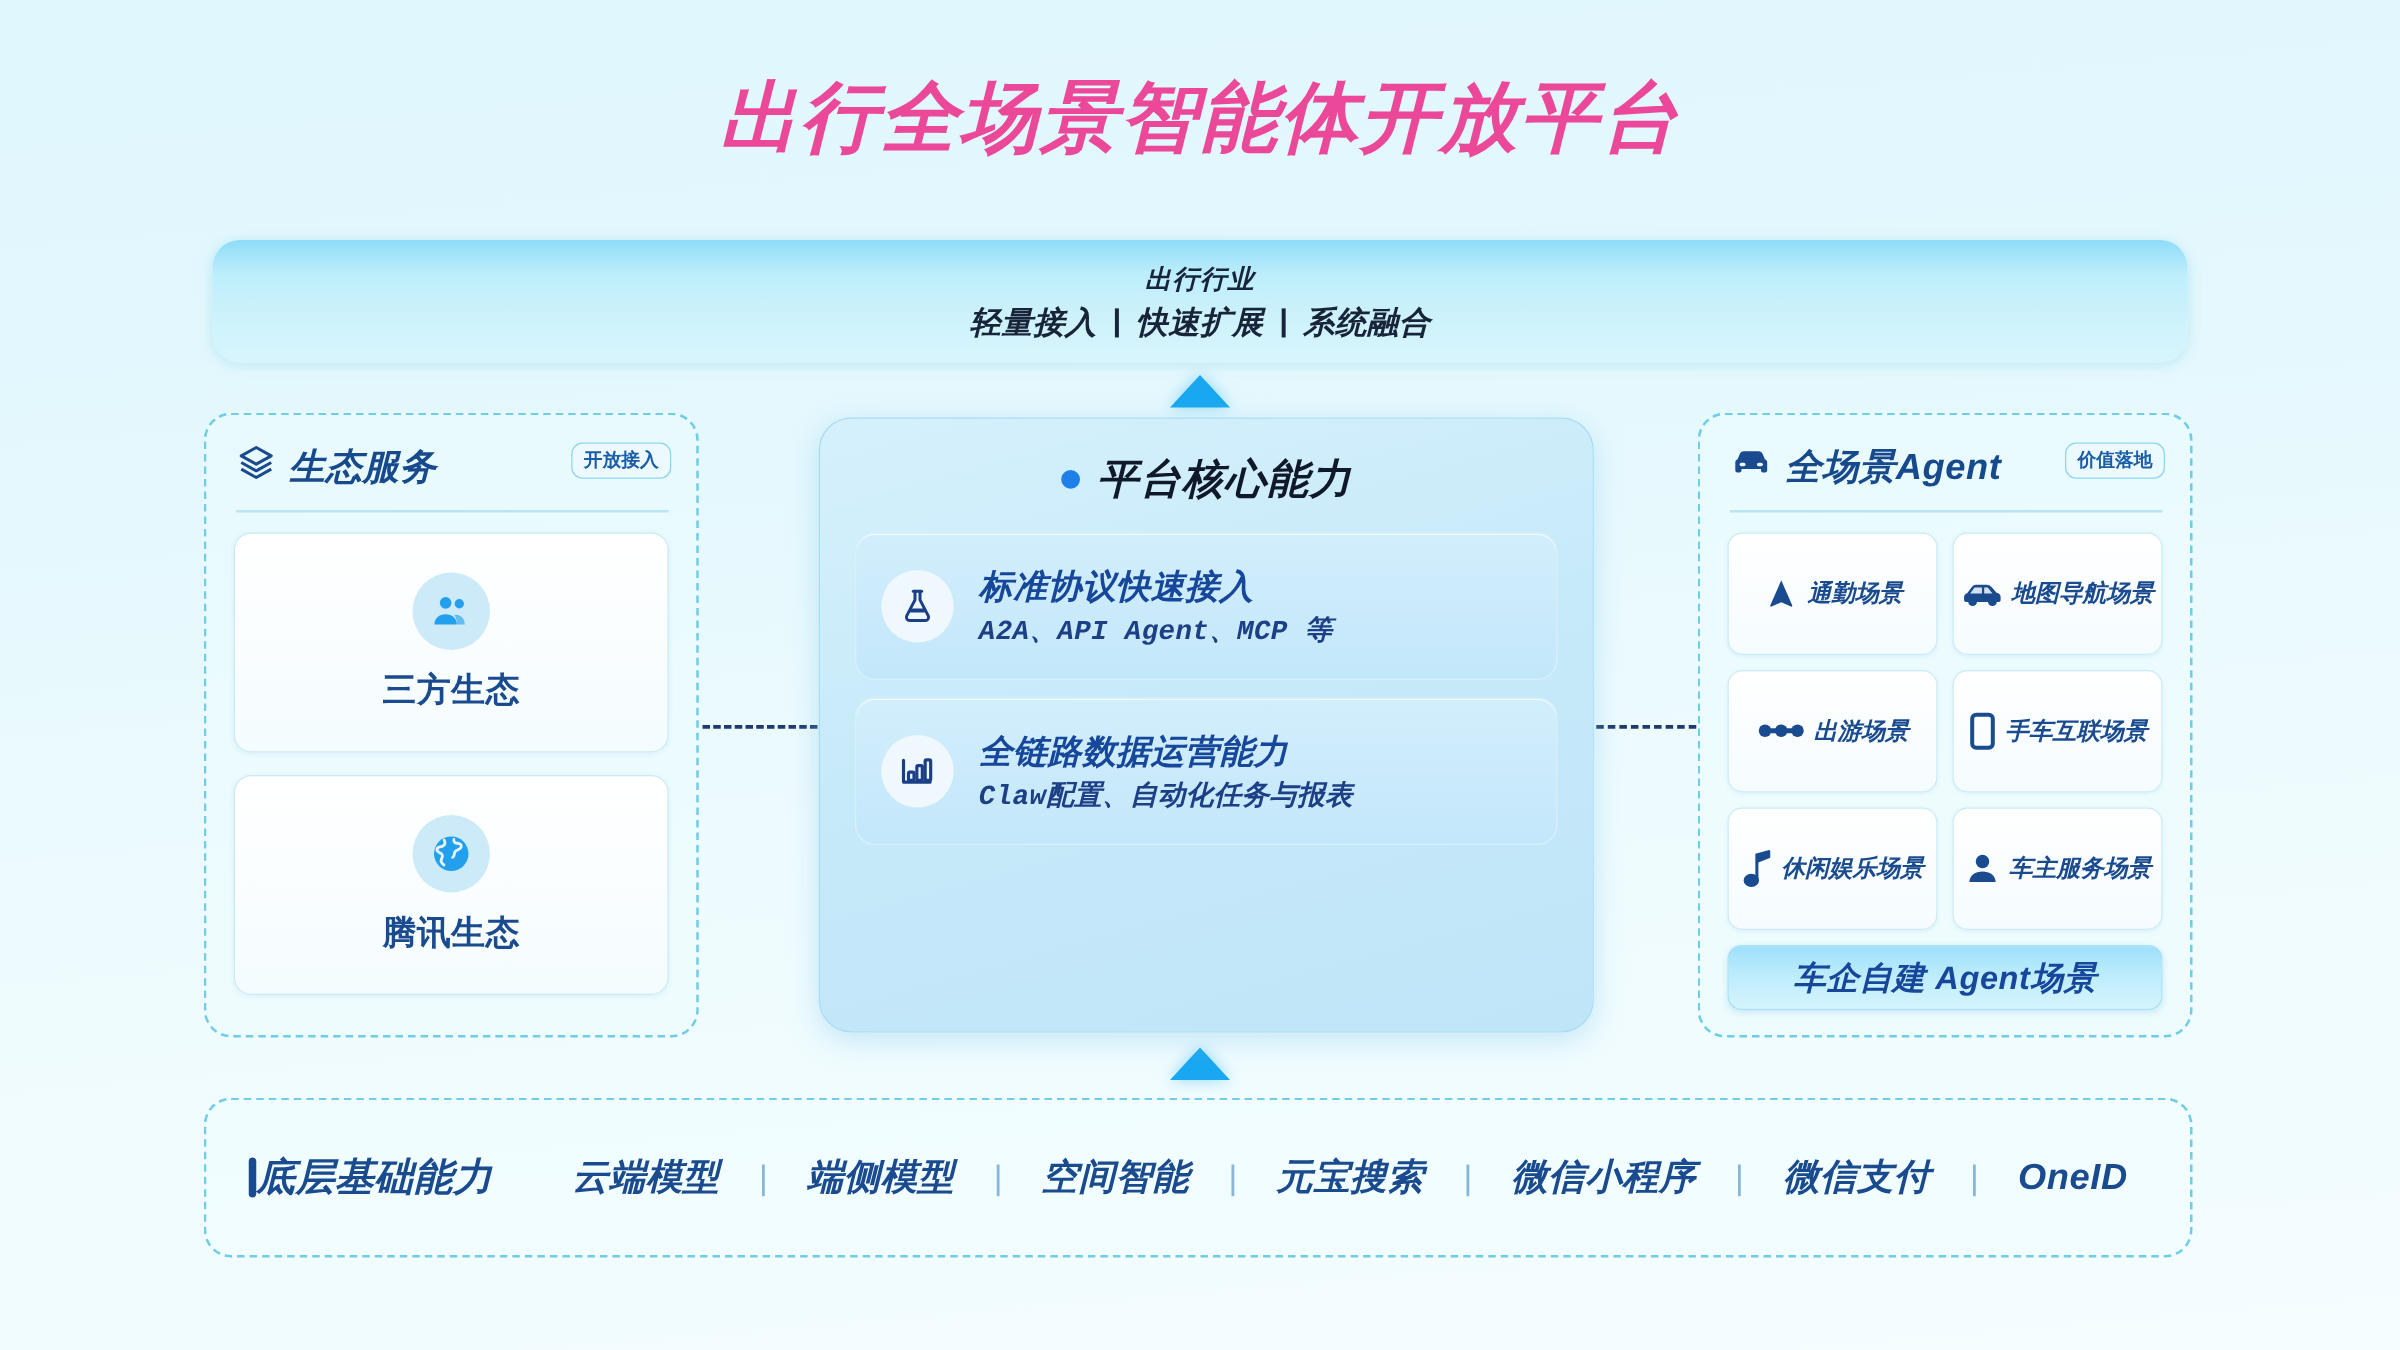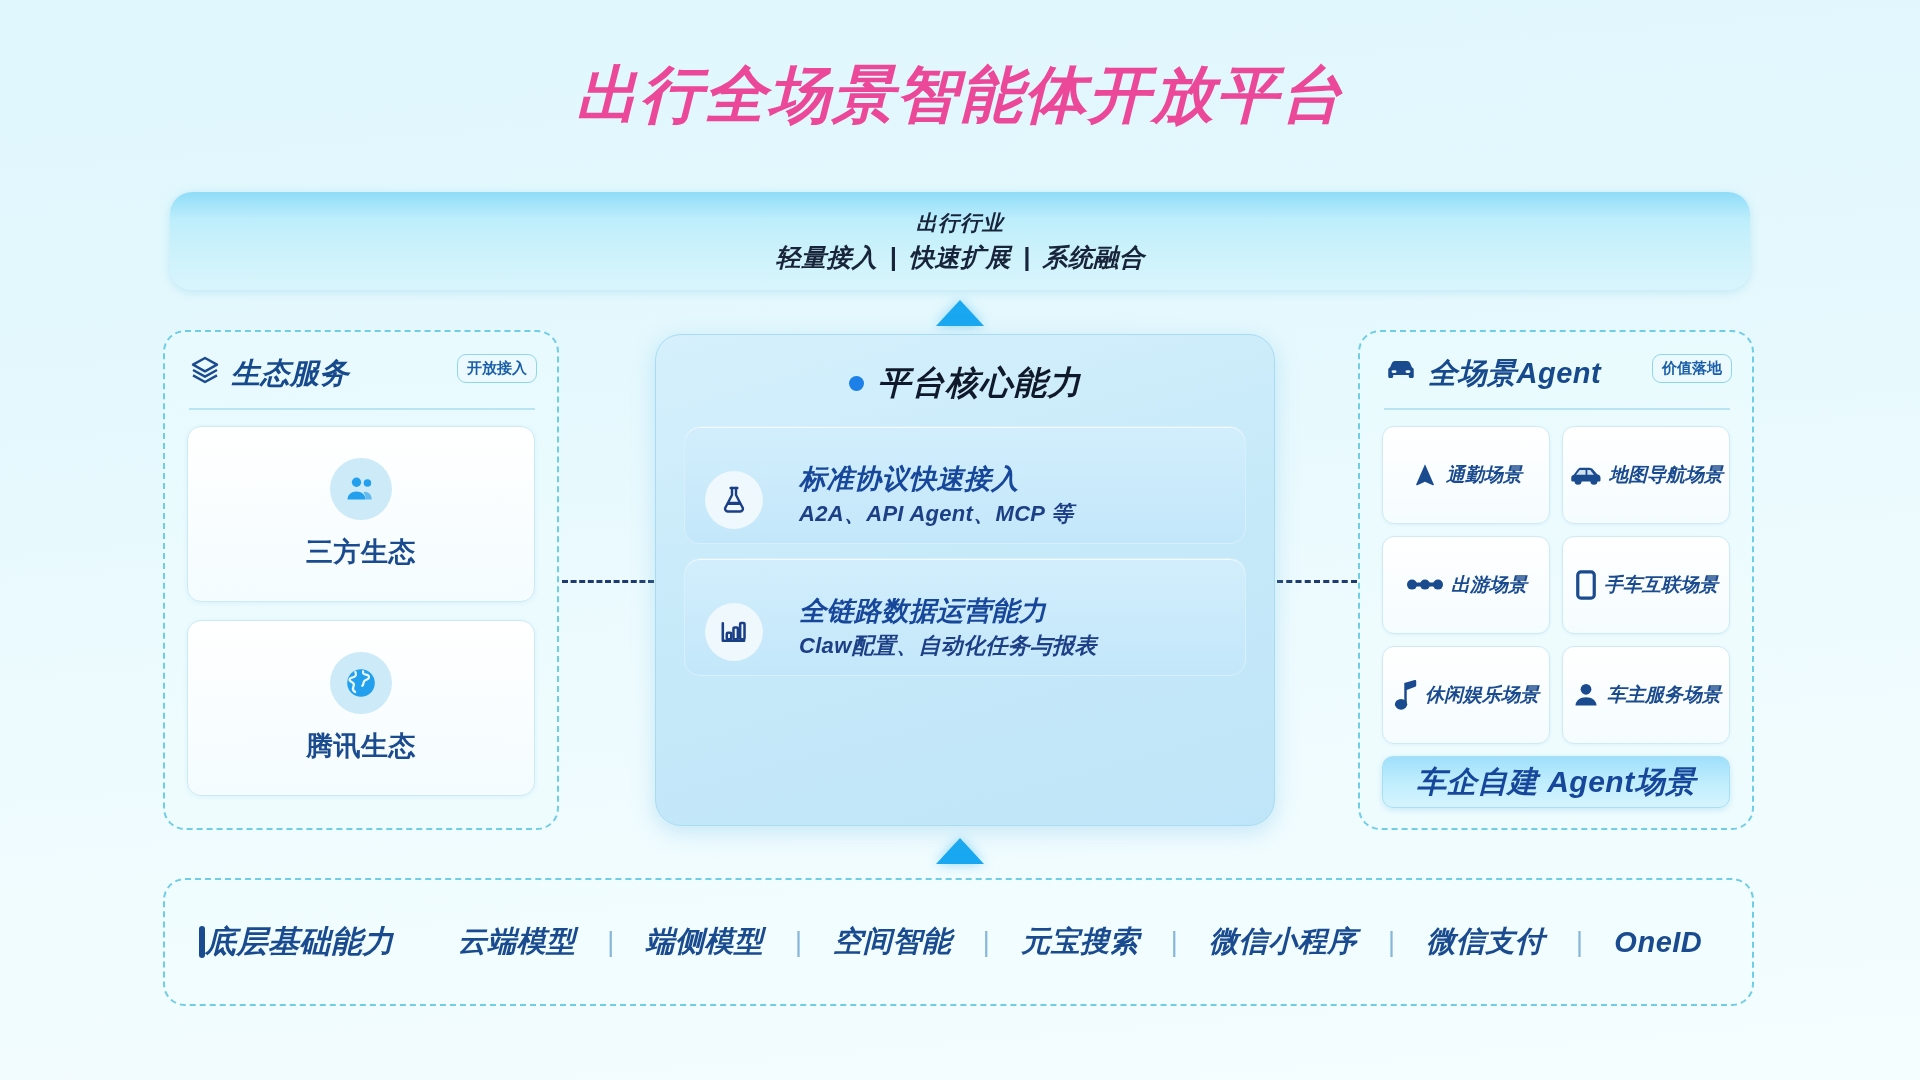--- a/index.html
+++ b/index.html
@@ -137,29 +137,30 @@
   }
   .core-dot {
     width: 15px; height: 15px; border-radius: 50%;
     background: #1d7fe8;
   }
   .core-title-text {
     font-size: 33px; font-weight: bold; font-style: italic;
     color: #10192b; letter-spacing: 1px;
   }
   .cap-row {
-    display: flex; align-items: flex-end;
-    gap: 36px;
+    display: flex; align-items: center;
+    gap: 20px;
     background: linear-gradient(180deg, #d2eefc 0%, #c3e7fa 100%);
     border: 1.5px solid #d8f0fb;
     border-radius: 16px;
     padding: 14px 20px;
     height: 118px;
     margin-bottom: 14px;
     box-shadow: inset 0 1px 0 rgba(255,255,255,.75);
+    font-family: Liberation Mono, monospace;
   }
   .cap-icon {
     width: 58px; height: 58px; border-radius: 50%;
     background: #eef8fd;
     display: flex; align-items: center; justify-content: center;
     flex: 0 0 58px;
   }
   .cap-text { display: flex; flex-direction: column; gap: 2px; }
   .cap-title {
     font-size: 27px; font-weight: bold; font-style: italic;
@@ -193,21 +194,21 @@
   .scene-highlight {
     margin-top: 12px;
     height: 52px;
     border-radius: 11px;
     background: linear-gradient(180deg, #9fe0fb 0%, #bfedfd 50%, #d5f4fe 100%);
     border: 1.5px solid #a9dff4;
     display: flex; align-items: center; justify-content: center;
     box-shadow: 0 2px 6px rgba(130,200,230,.35);
   }
   .scene-highlight span {
-    font-size: 30px; font-weight: bold; font-style: italic;
+    font-size: 26px; font-weight: bold; font-style: italic;
     color: #17479a; letter-spacing: .5px;
   }
 
   
   .bottom {
     position: absolute;
     left: 163px; top: 878px;
     width: 1591px; height: 128px;
     border: 2px dashed #6fcde6;
     border-radius: 22px;

